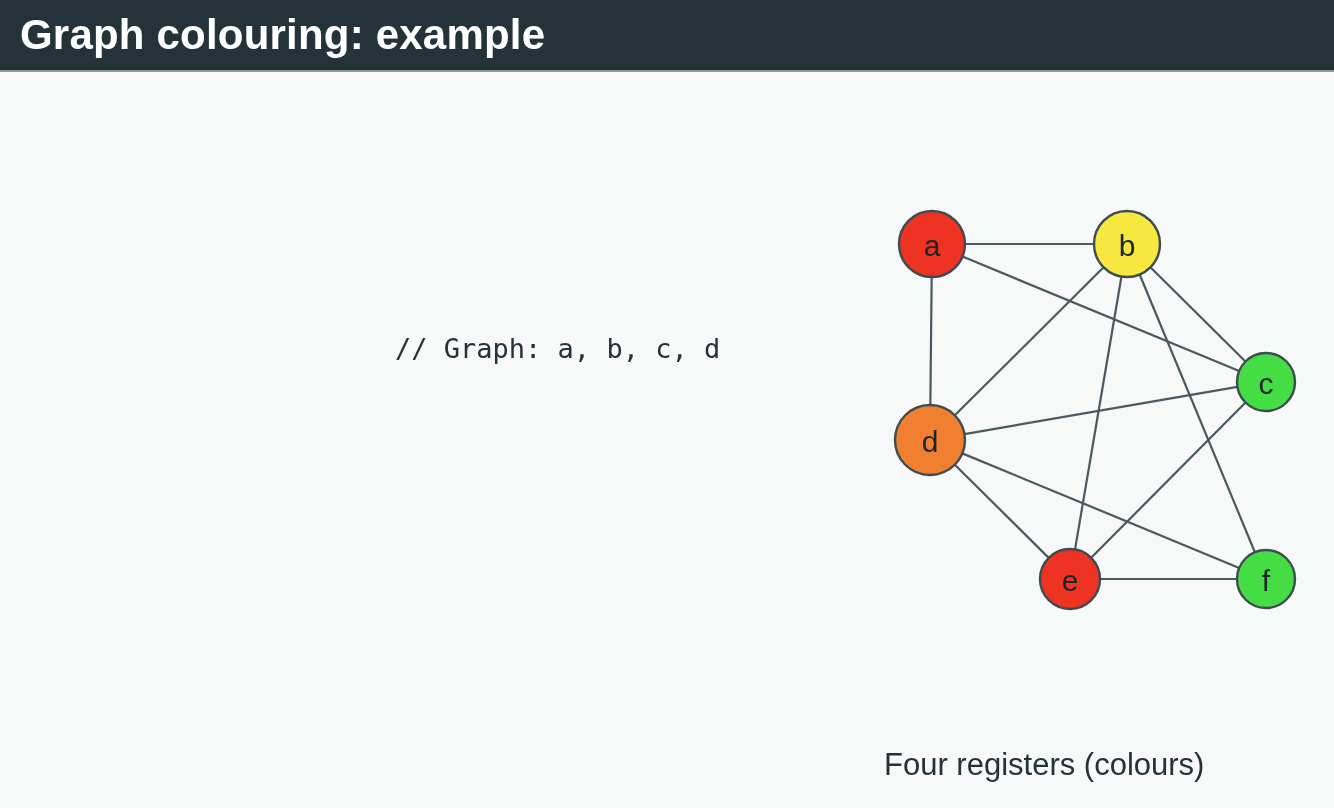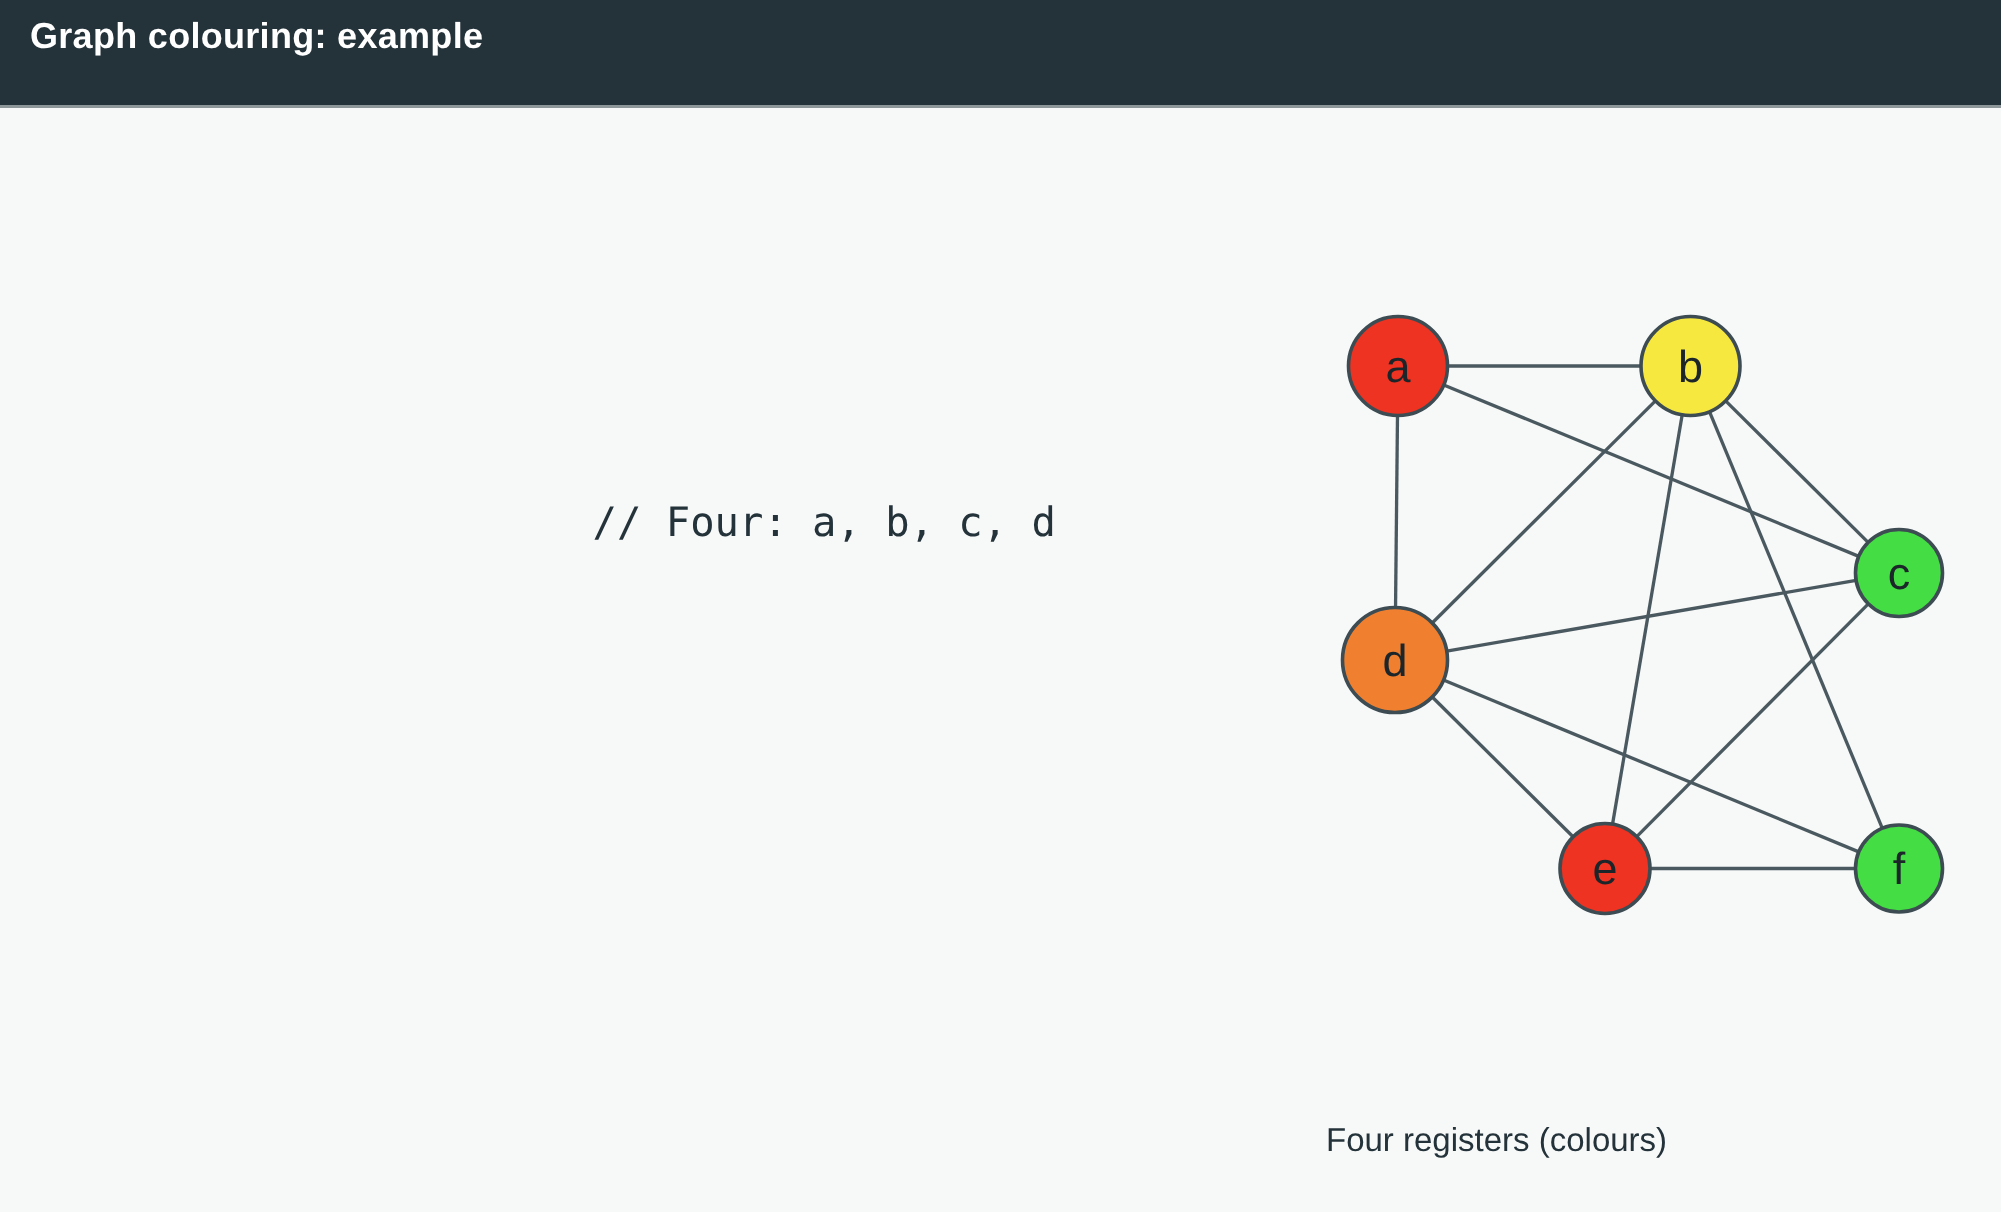--- a/index.html
+++ b/index.html
@@ -22,21 +22,21 @@
     width: 1334px;
     height: 72px;
     background: #24323a;
     box-sizing: border-box;
     border-bottom: 2px solid #8d9699;
   }
   .slide-title {
     position: absolute;
     left: 20px;
     top: 11px;
-    font-size: 24px;
+    font-size: 42px;
     font-weight: bold;
     color: #ffffff;
     letter-spacing: 0.2px;
     white-space: pre;
   }
   
   .slide-body {
     position: absolute;
     left: 0;
     top: 74px;
@@ -84,36 +84,36 @@
   }
   .graph-edge {
     stroke: #4a595f;
     stroke-width: 2.2;
     fill: none;
   }
   .graph-caption {
     position: absolute;
     left: 884px;
     top: 673px;
-    font-size: 22px;
+    font-size: 31px;
     color: #24323a;
     white-space: pre;
   }
 </style>
 </head>
 <body>
 
 <div class="slide-header">
   <div class="slide-title">Graph colouring: example</div>
 </div>
 
 <div class="slide-body">
 
   <div class="code-block">
-    <span class="code-line">            // Four: a, b, c, d</span>
+    <span class="code-line">            // Graph: a, b, c, d</span>
     
     
     
     
     
     
   </div>
 
   <div class="graph-figure">
     <svg class="graph-svg" width="460" height="520" viewBox="0 0 460 520">

